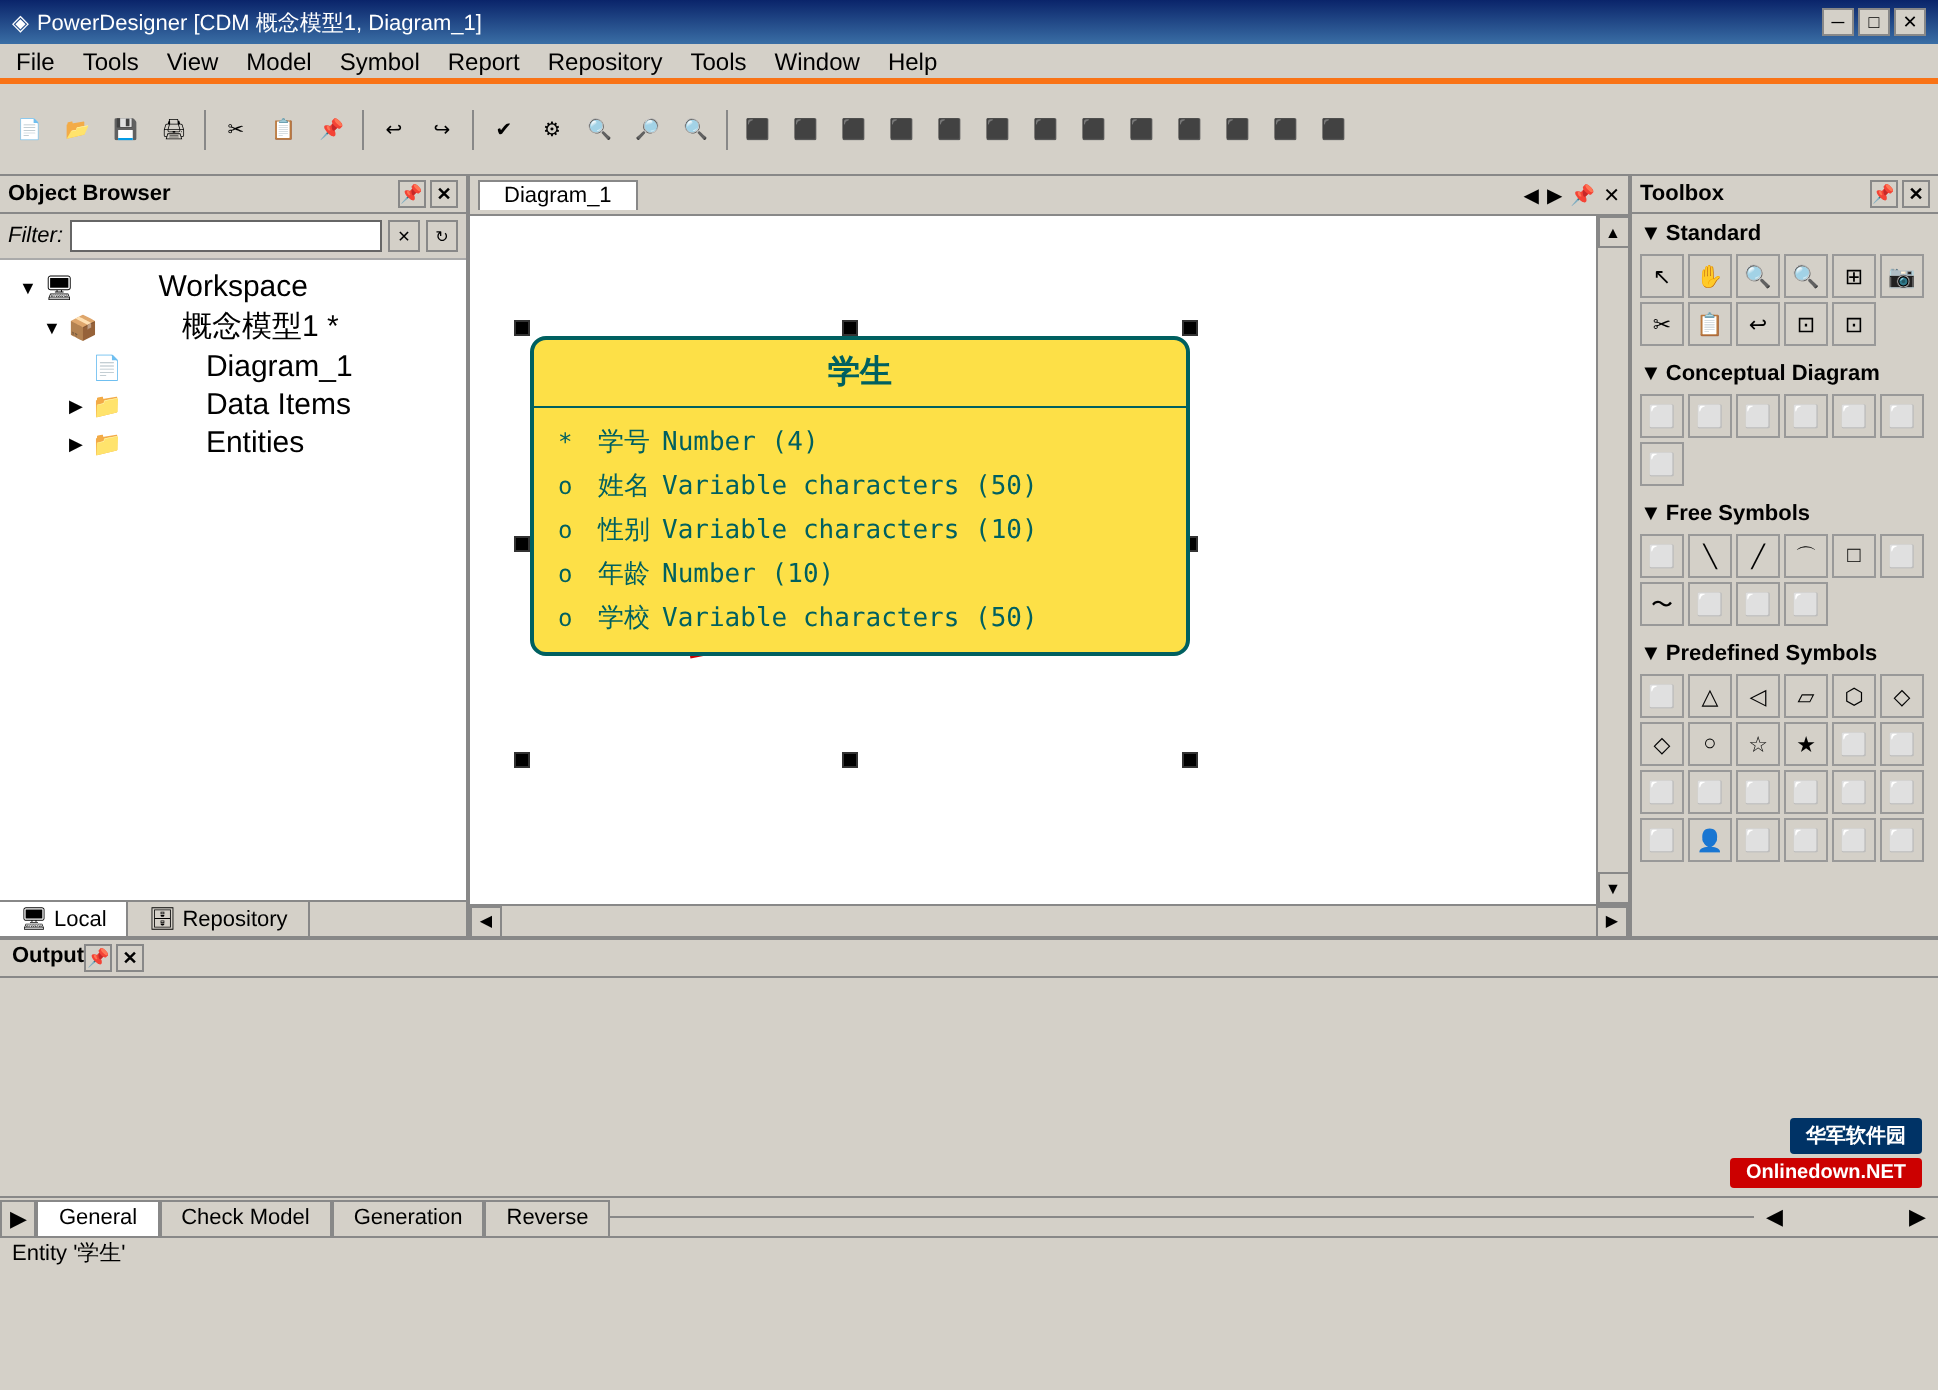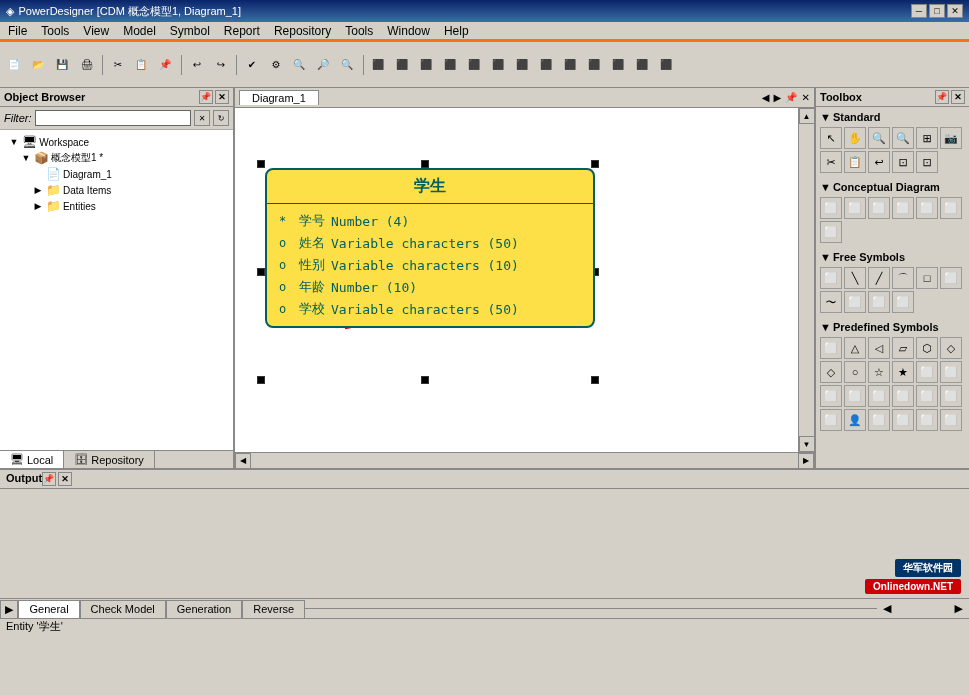--- a/index.html
+++ b/index.html
@@ -88,21 +88,21 @@
     .filter-input { height: 16px; border: 1px solid #666; background: white; flex: 1; font-size: 11px; padding: 0 2px; }
     .filter-btn { width: 16px; height: 16px; background: #d4d0c8; border: 1px solid #888; font-size: 8px; display: flex; align-items: center; justify-content: center; cursor: pointer; }
 
     .tree-area { flex: 1; overflow-y: auto; background: white; padding: 4px 0; }
     .tree-item { display: flex; align-items: center; gap: 2px; padding: 1px 0; cursor: pointer; }
     .tree-indent-1 { padding-left: 8px; }
     .tree-indent-2 { padding-left: 20px; }
     .tree-indent-3 { padding-left: 32px; }
     .tree-expand { width: 12px; height: 12px; font-size: 9px; display: flex; align-items: center; justify-content: center; }
     .tree-icon { font-size: 12px; }
-    .tree-label { font-size: 10px; }
+    .tree-label { font-size: 15px; margin-left: 40px; }
 
     
     .browser-tabs {
       display: flex;
       border-top: 1px solid #888;
       background: #d4d0c8;
     }
     .browser-tab {
       padding: 2px 10px;
       font-size: 11px;

